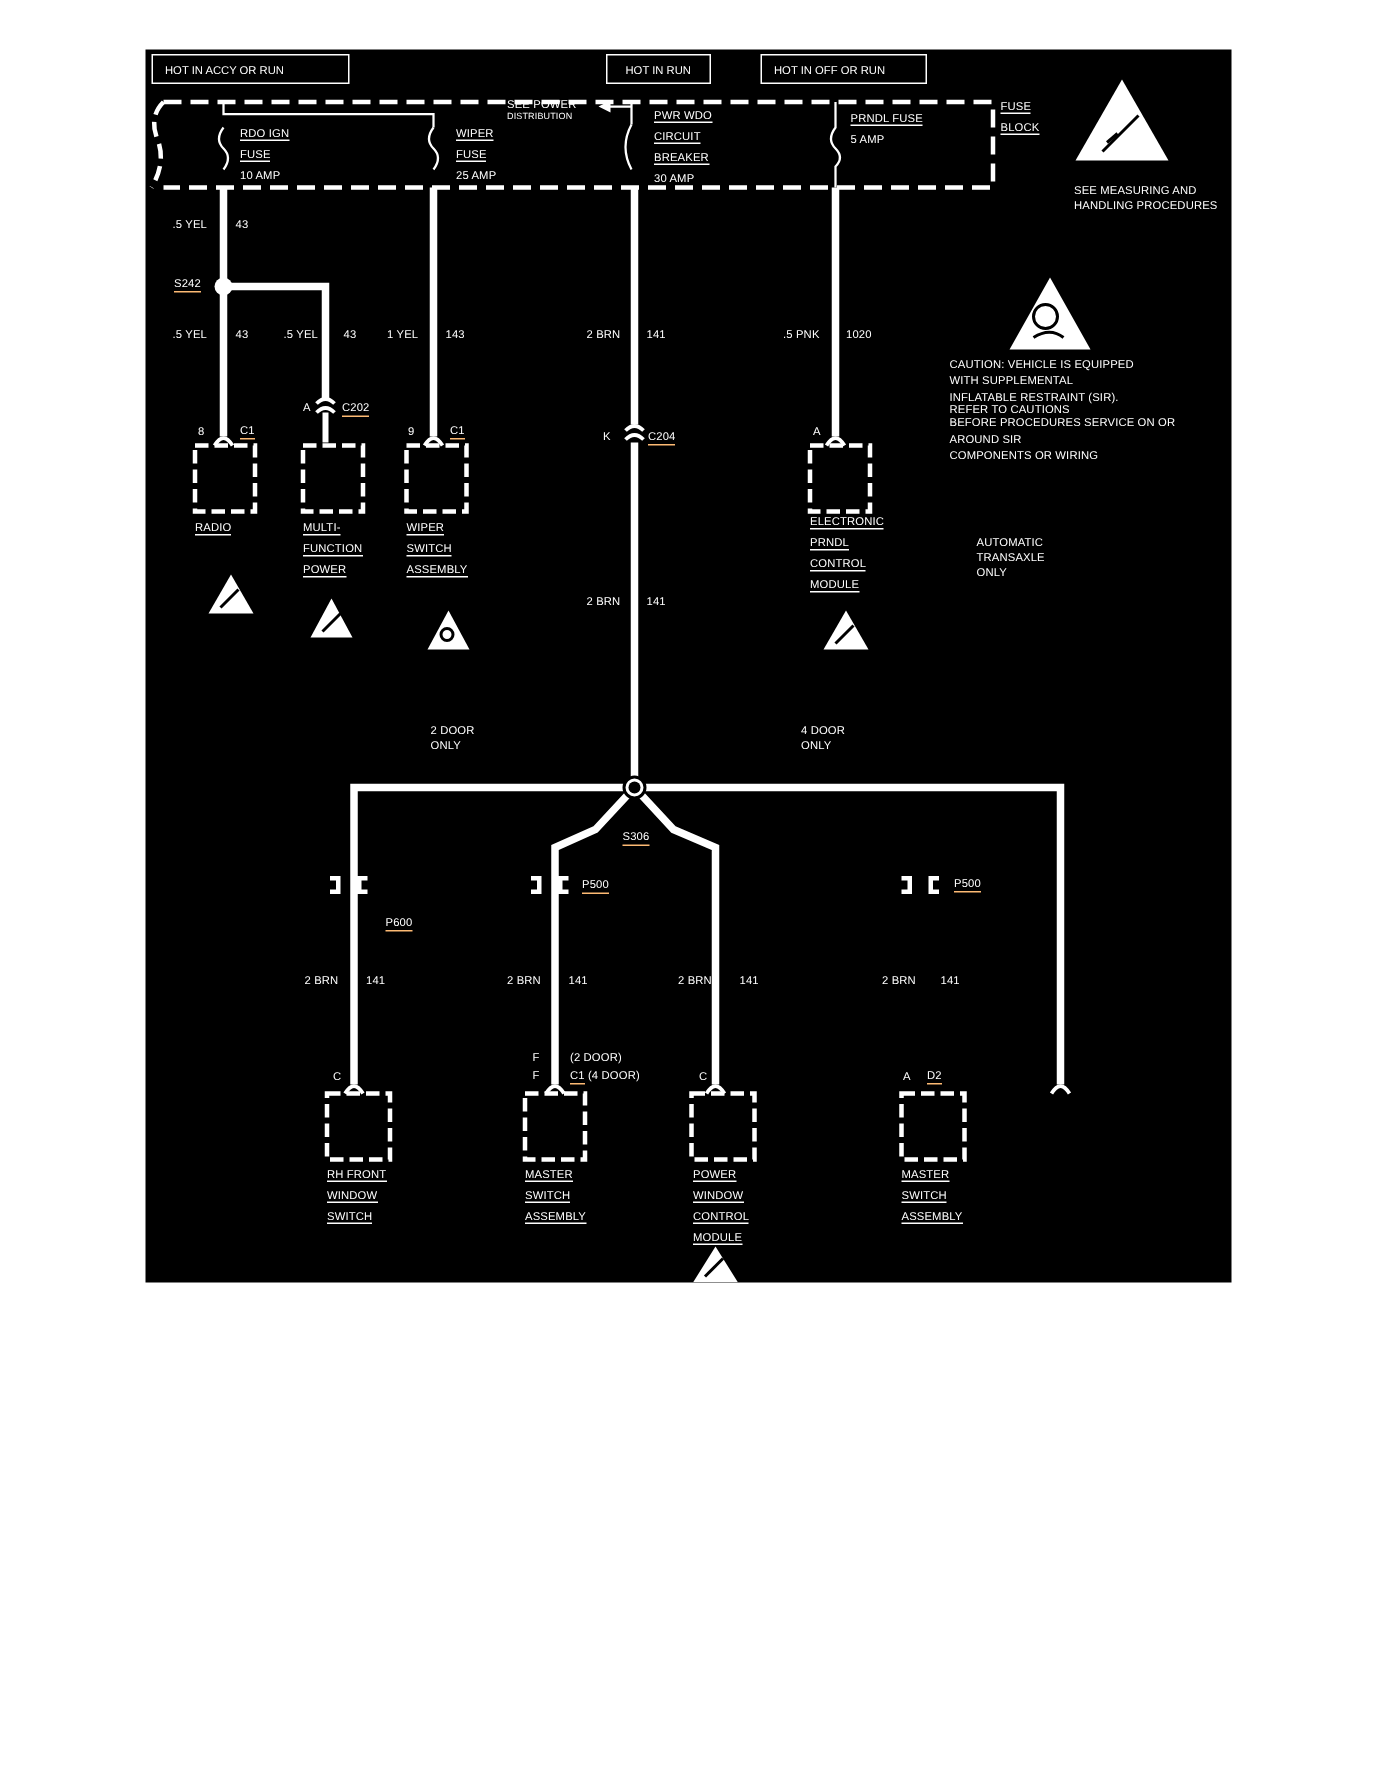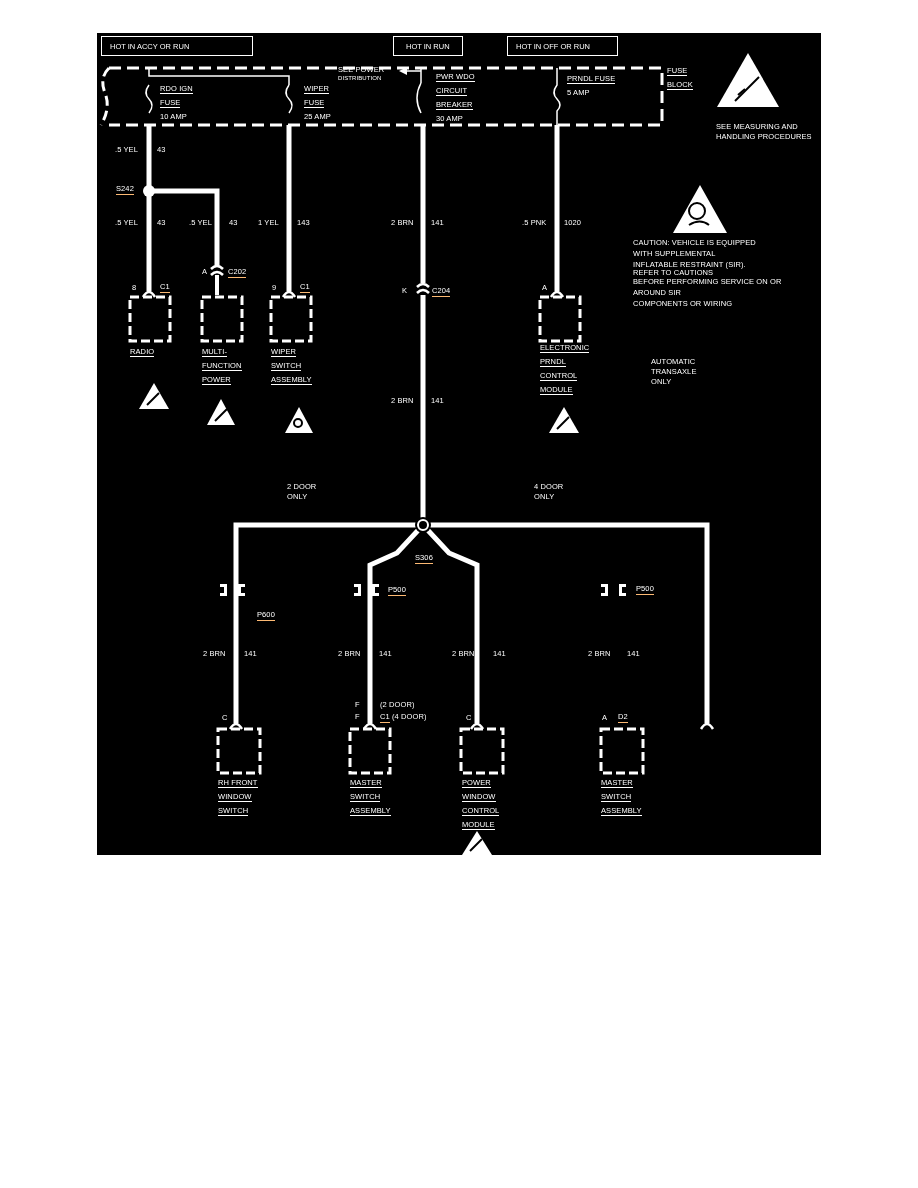--- a/index.html
+++ b/index.html
@@ -120,22 +120,22 @@
       <path d="M50,372 L62,360"></path>
       <path d="M118,388 L130,376"></path>
       <path d="M460,396 L472,384"></path>
       <path d="M373,818 L385,806"></path>
       <circle cx="201" cy="390" r="4"></circle>
       <circle cx="600" cy="178" r="8"></circle>
       <path d="M592,192 Q603,185 612,192"></path>
     </g>
   </svg>
 
-  <div class="hotbox" style="left:4px;top:3px;width:152px;height:20px;">HOT IN ACCY OR RUN</div>
-  <div class="hotbox" style="left:296px;top:3px;width:70px;height:20px;padding-left:12px;">HOT IN RUN</div>
+  <div class="hotbox" style="left:4px;top:3px;width:132px;height:20px;">HOT IN ACCY OR RUN</div>
+  <div class="hotbox" style="left:307px;top:3px;width:70px;height:20px;padding-left:12px;">HOT IN RUN</div>
   <div class="hotbox" style="left:410px;top:3px;width:111px;height:20px;">HOT IN OFF OR RUN</div>
 
   <div class="t" style="left:63px;top:51px;">
     <div class="ub"><span>RDO IGN</span></div>
     <div class="ub"><span>FUSE</span></div>
     <div>10 AMP</div>
   </div>
   <div class="t" style="left:207px;top:51px;">
     <div class="ub"><span>WIPER</span></div>
     <div class="ub"><span>FUSE</span></div>
@@ -163,21 +163,21 @@
   <div class="t" style="left:619px;top:89px;line-height:10px;">
     <div>SEE MEASURING AND</div>
     <div>HANDLING PROCEDURES</div>
   </div>
 
   <div class="t" style="left:536px;top:204px;line-height:11px;">
     <div>CAUTION: VEHICLE IS EQUIPPED</div>
     <div>WITH SUPPLEMENTAL</div>
     <div>INFLATABLE RESTRAINT (SIR).</div>
     <div style="line-height:6px;">REFER TO CAUTIONS</div>
-    <div>BEFORE PERFORMING SERVICE ON OR</div>
+    <div>BEFORE PROCEDURES SERVICE ON OR</div>
     <div>AROUND SIR</div>
     <div>COMPONENTS OR WIRING</div>
   </div>
 
   <div class="t" style="left:18px;top:112px;"><span>.5 YEL</span></div>
   <div class="t" style="left:60px;top:112px;">43</div>
 
   <div class="t" style="left:19px;top:151px;"><span class="u">S242</span></div>
 
   <div class="t" style="left:18px;top:185px;">.5 YEL</div>

